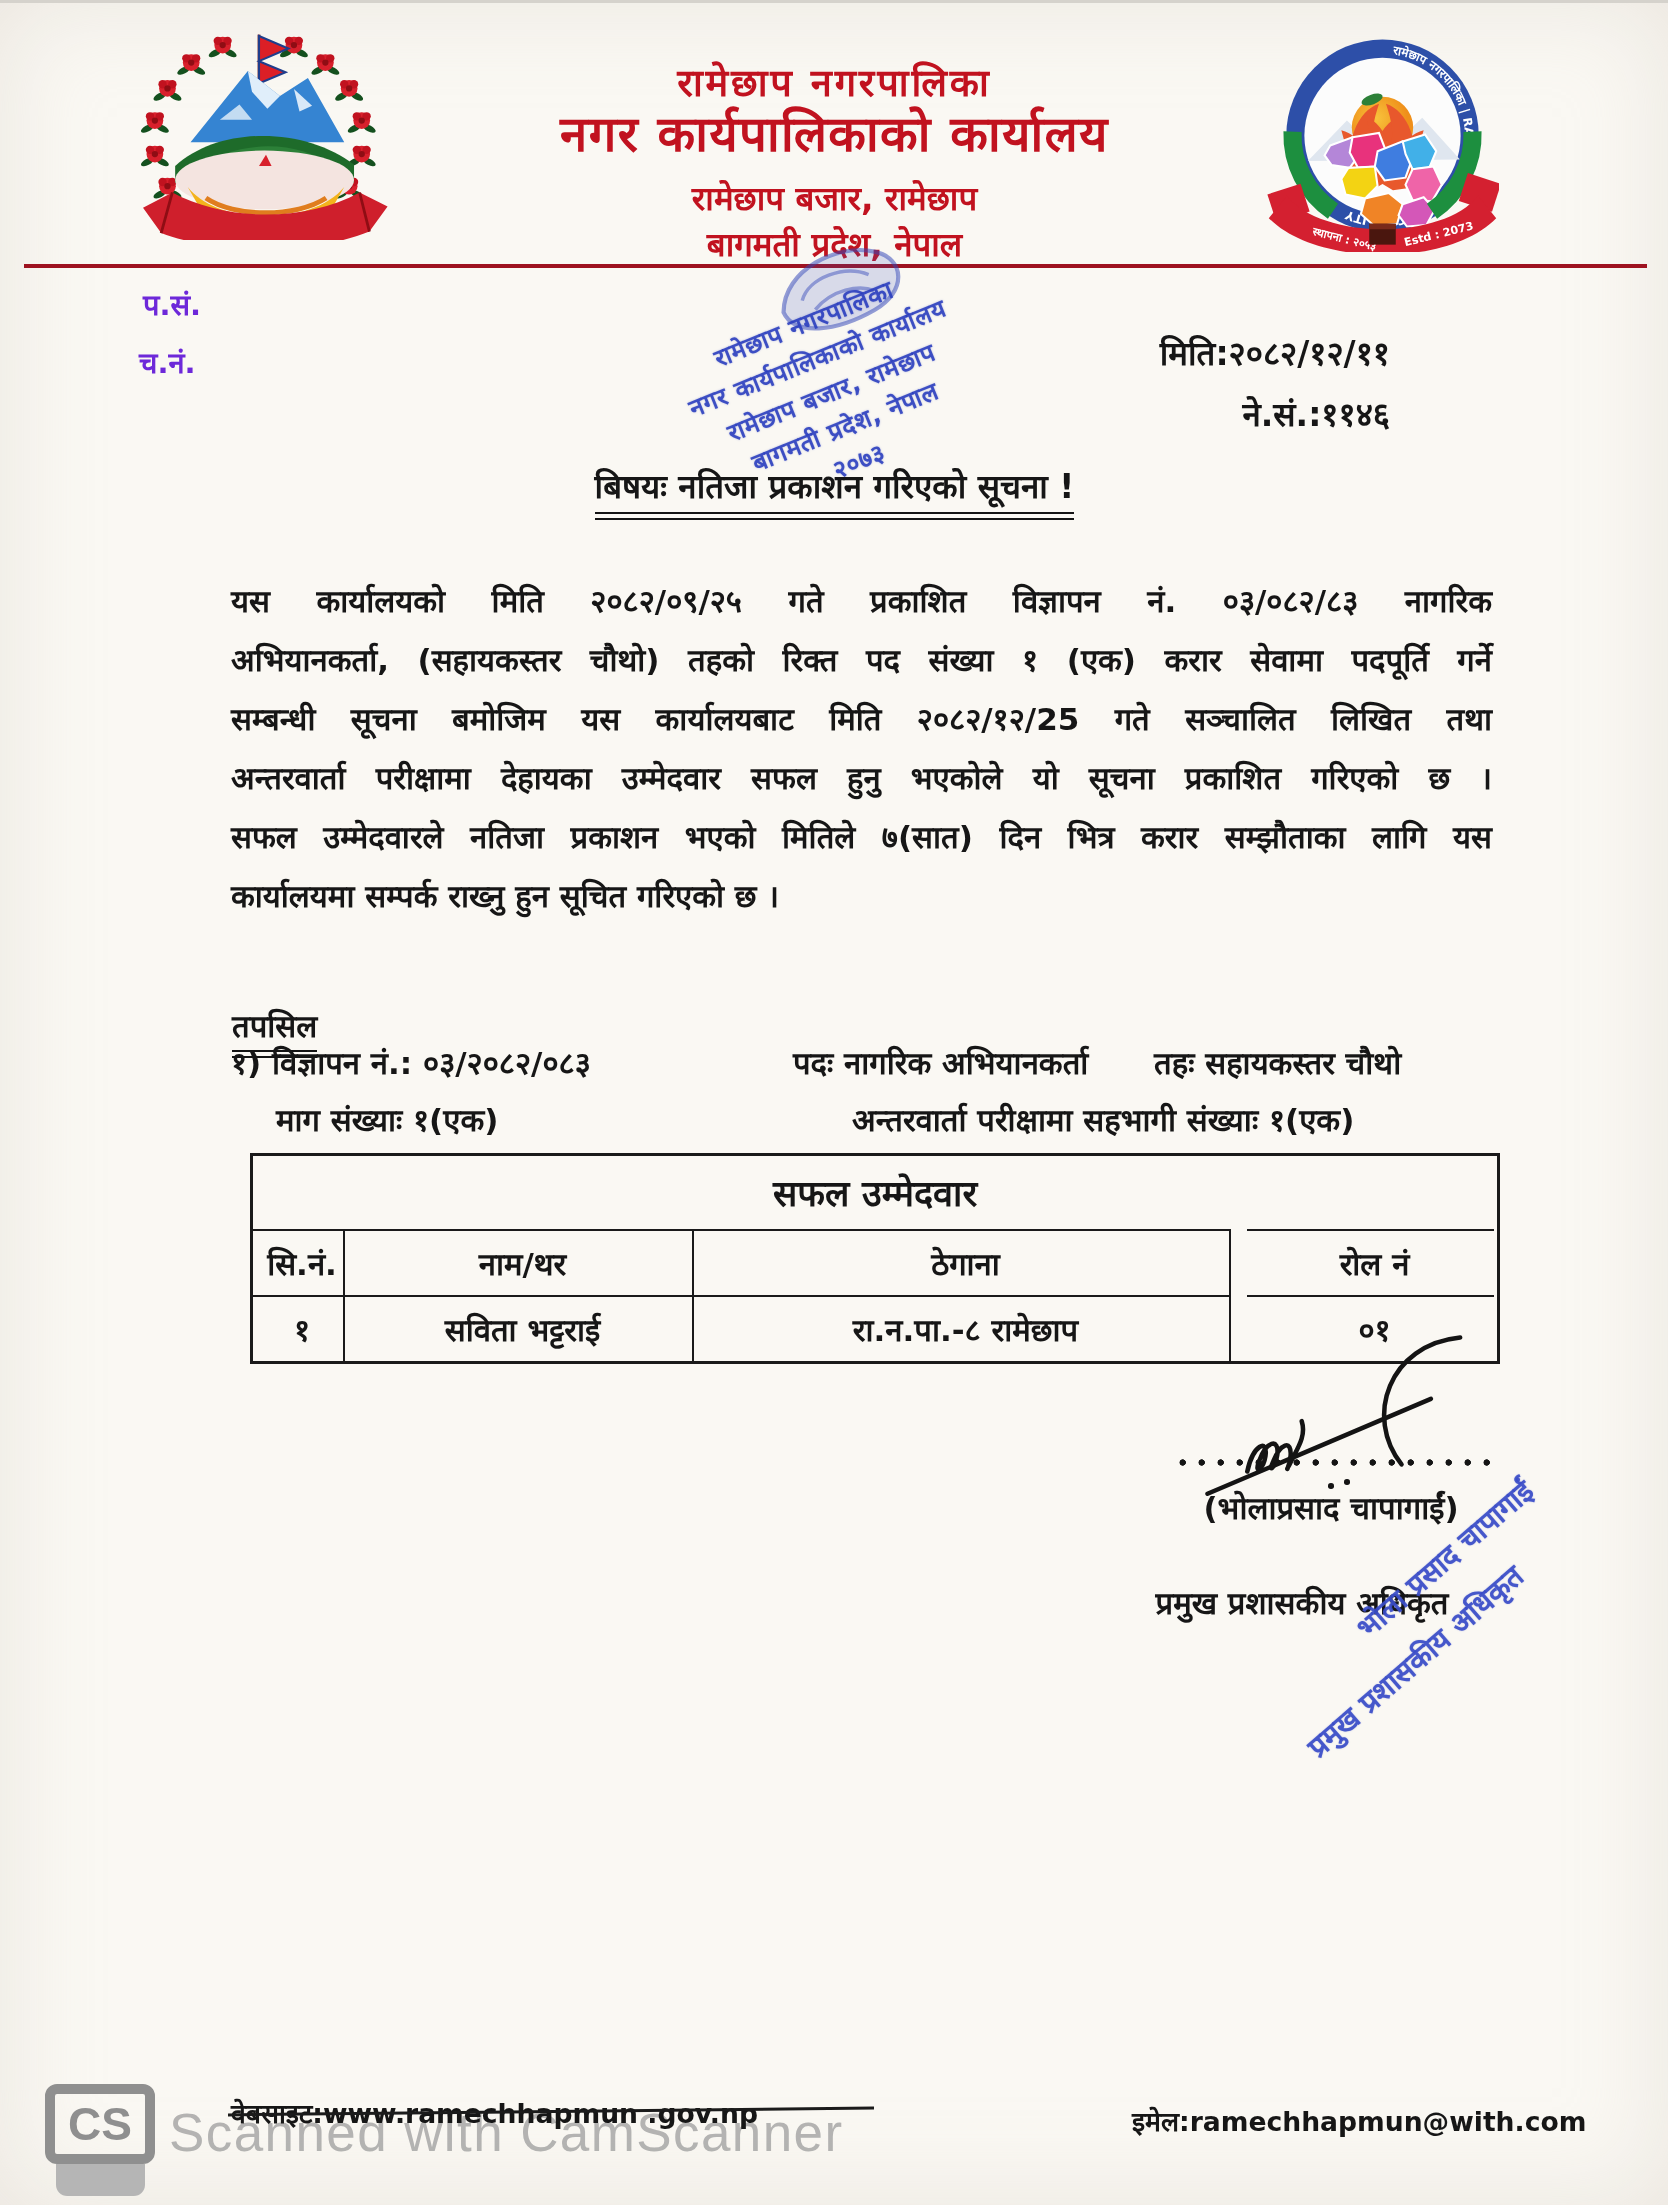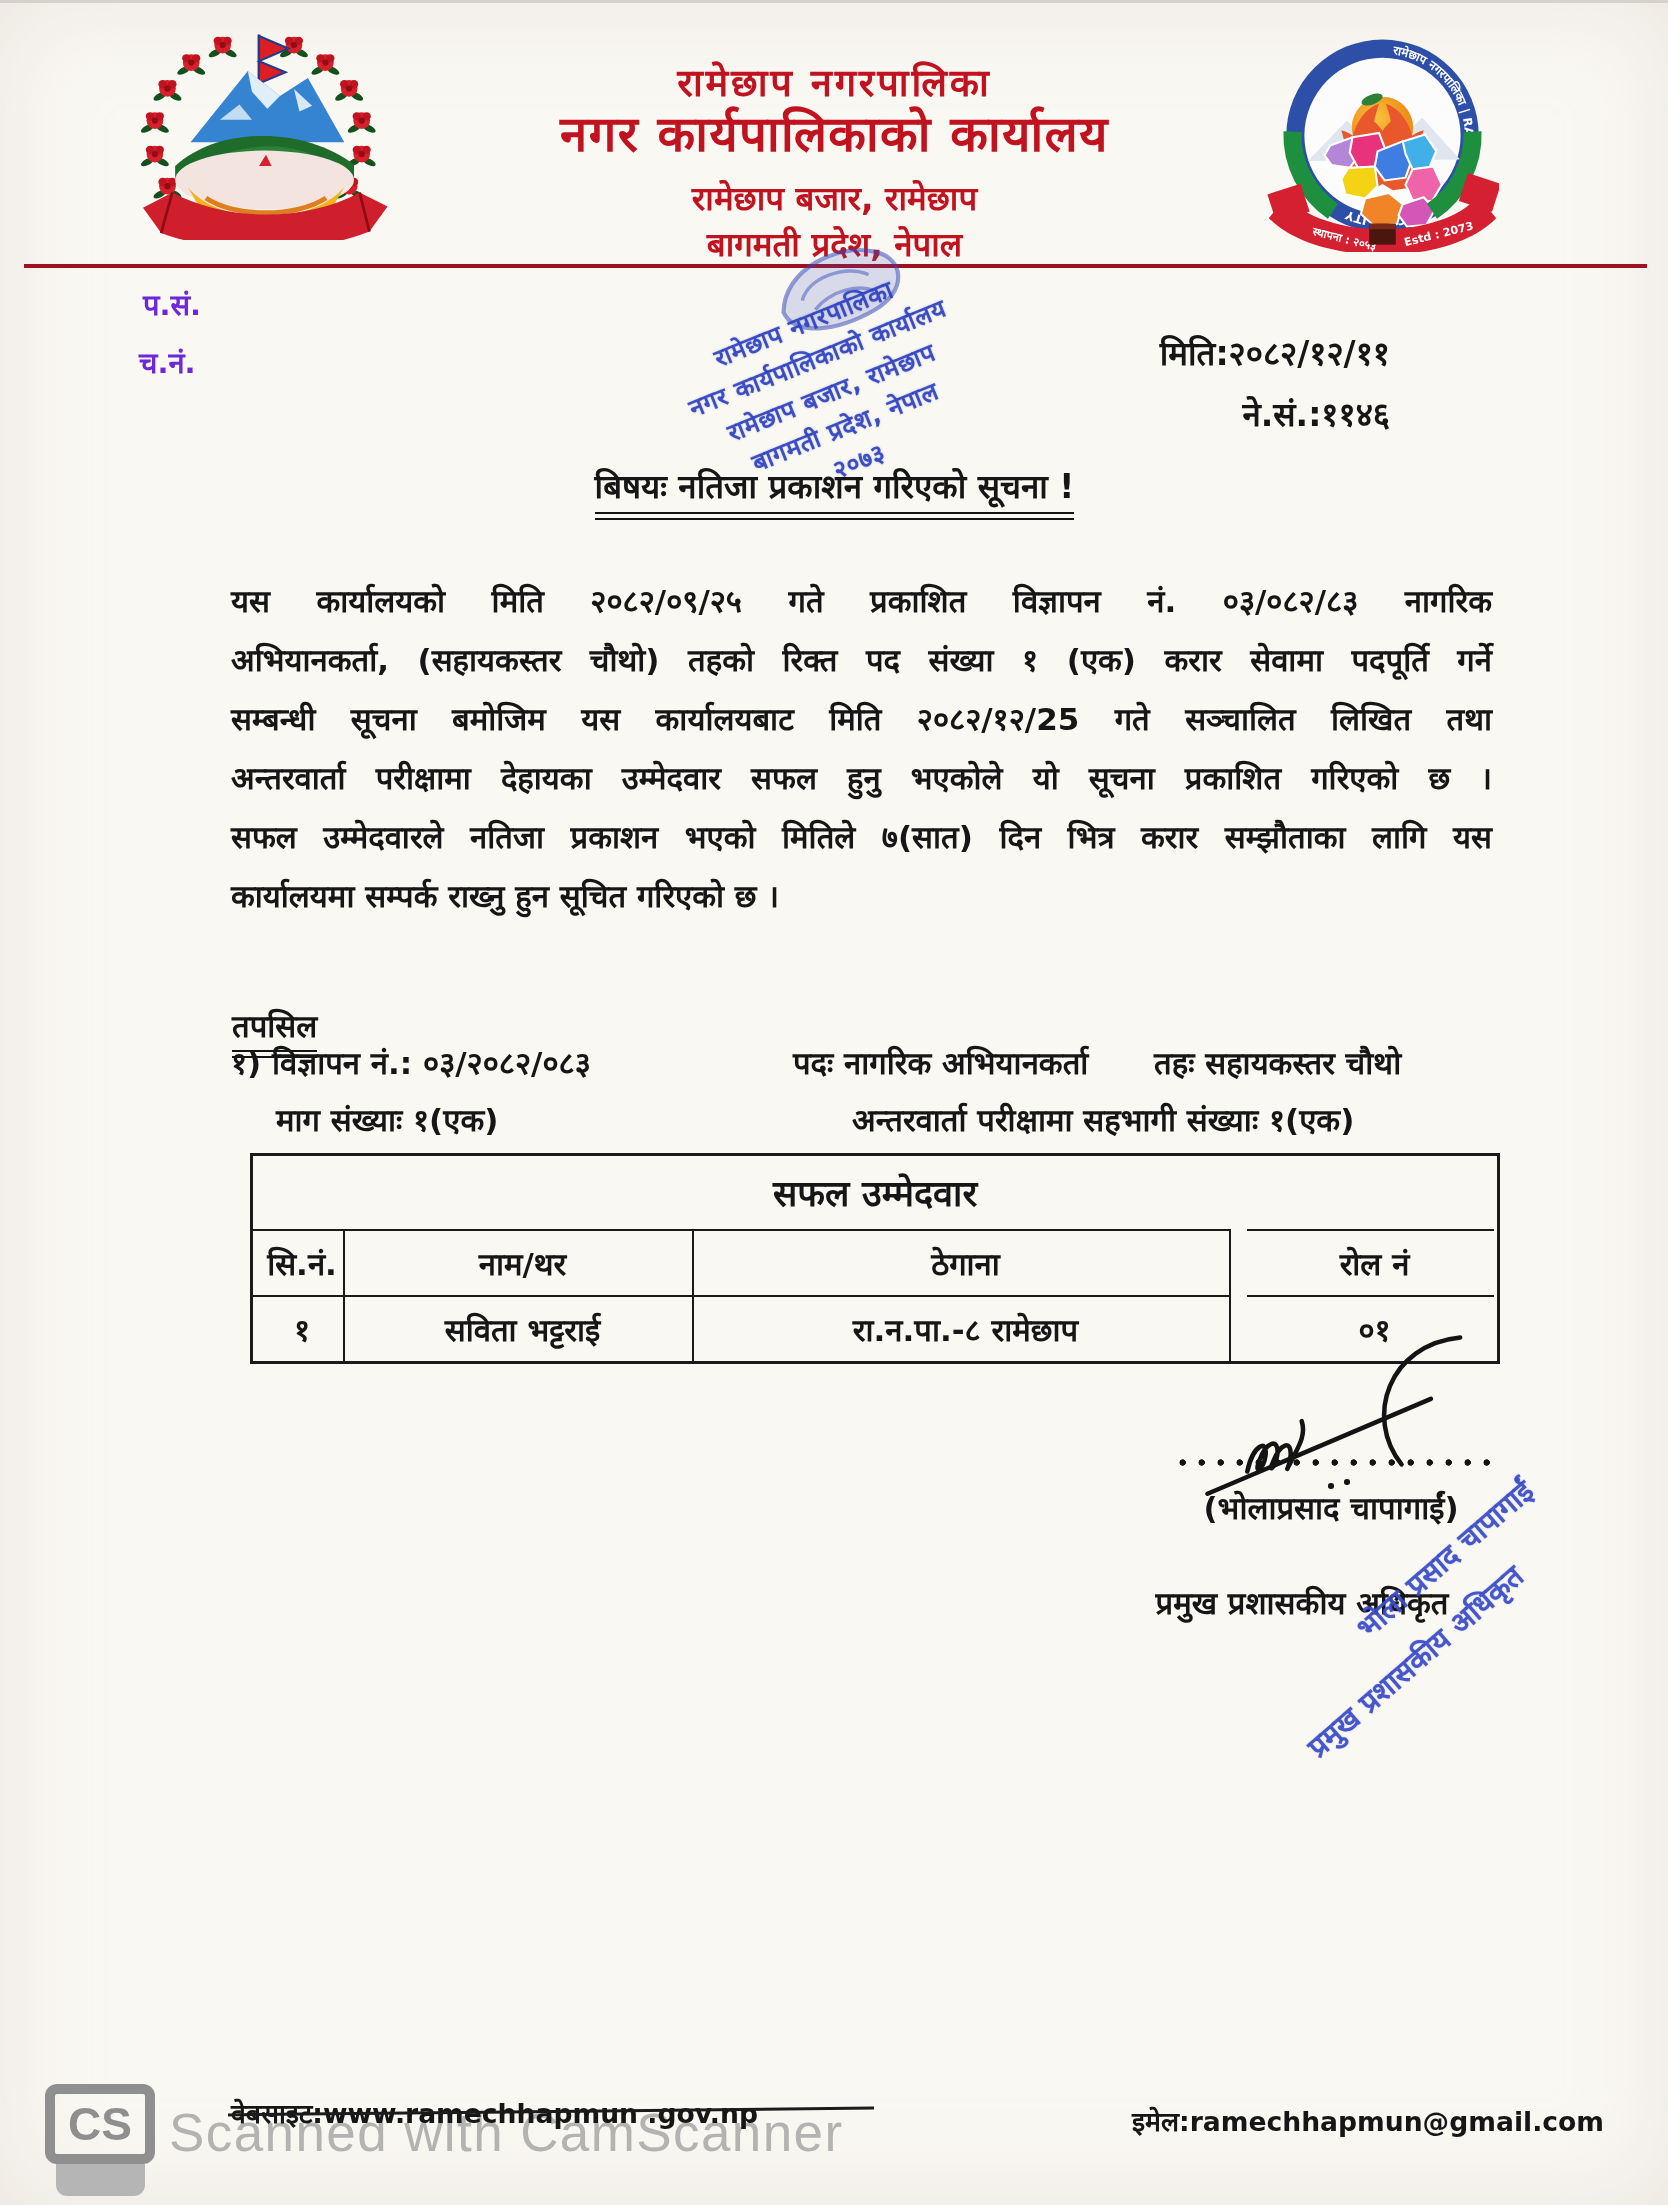--- a/index.html
+++ b/index.html
@@ -240,15 +240,15 @@
   <div class="abs" style="left:45px;top:2084px;">
     <div class="csbox">
         <span>CS</span>
       </div>
     <div class="cstab" style="margin-left:10.5px;"></div>
   </div>
   <div class="abs wm-text" style="left:169px;top:2102px;">Scanned with CamScanner</div>
 
   <div class="abs foot" style="left:231px;top:2095px;">वेबसाइट:www.ramechhapmun .gov.np</div>
   <div class="abs strike" style="left:228px;top:2110px;width:646px;"></div>
-  <div class="abs foot" style="left:1132px;top:2103px;">इमेल:ramechhapmun@gmail.com</div>
+  <div class="abs foot" style="left:1132px;top:2103px;">इमेल:ramechhapmun@with.com</div>
 </div>
 
 
 </body></html>

